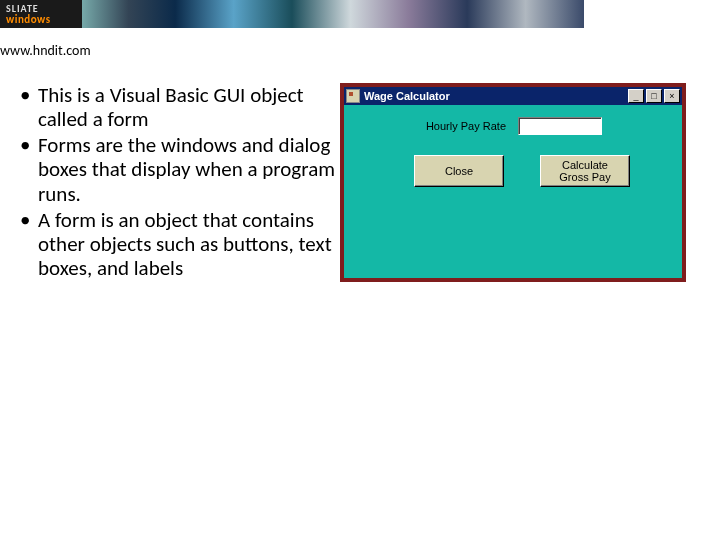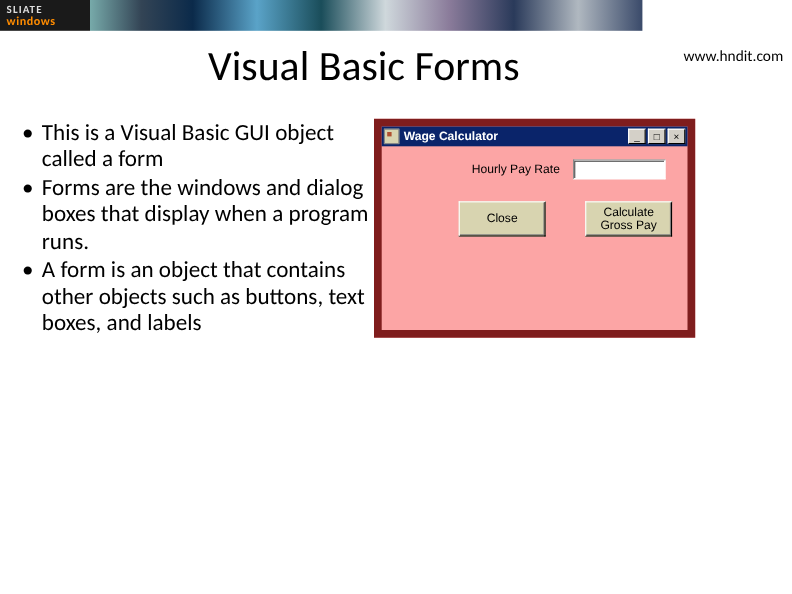--- a/index.html
+++ b/index.html
@@ -65,23 +65,23 @@
     margin-bottom: 2px;
   }
   .bullets li::before {
     content: "•";
     position: absolute;
     left: 0;
     top: 0;
   }
   
   .vb-window {
-    width: 292px;
-    border: 7px solid #7f1d1d;
-    background: #fca5a5;
+    width: 346px;
+    border: 4px solid #7f1d1d;
+    background: #14b8a6;
     font-family: "MS Sans Serif", Tahoma, Arial, sans-serif;
     font-size: 11px;
   }
   .titlebar {
     height: 18px;
     background: linear-gradient(#0a246a,#0a246a);
     color: #fff;
     display: flex;
     align-items: center;
     padding: 0 2px;
@@ -174,21 +174,20 @@
 <body>
 
 <div class="top-banner">
   <div class="banner-logo">
     <div class="ln1">SLIATE</div>
     <div class="ln2">windows</div>
   </div>
 </div>
 
 <div class="header-row">
-  <div class="slide-title">Visual Basic Forms</div>
   <div class="site-url">www.hndit.com</div>
 </div>
 
 <div class="content-row">
   <ul class="bullets">
     <li>This is a Visual Basic GUI object called a form</li>
     <li>Forms are the windows and dialog boxes that display when a program runs.</li>
     <li>A form is an object that contains other objects such as buttons, text boxes, and labels</li>
   </ul>
 

